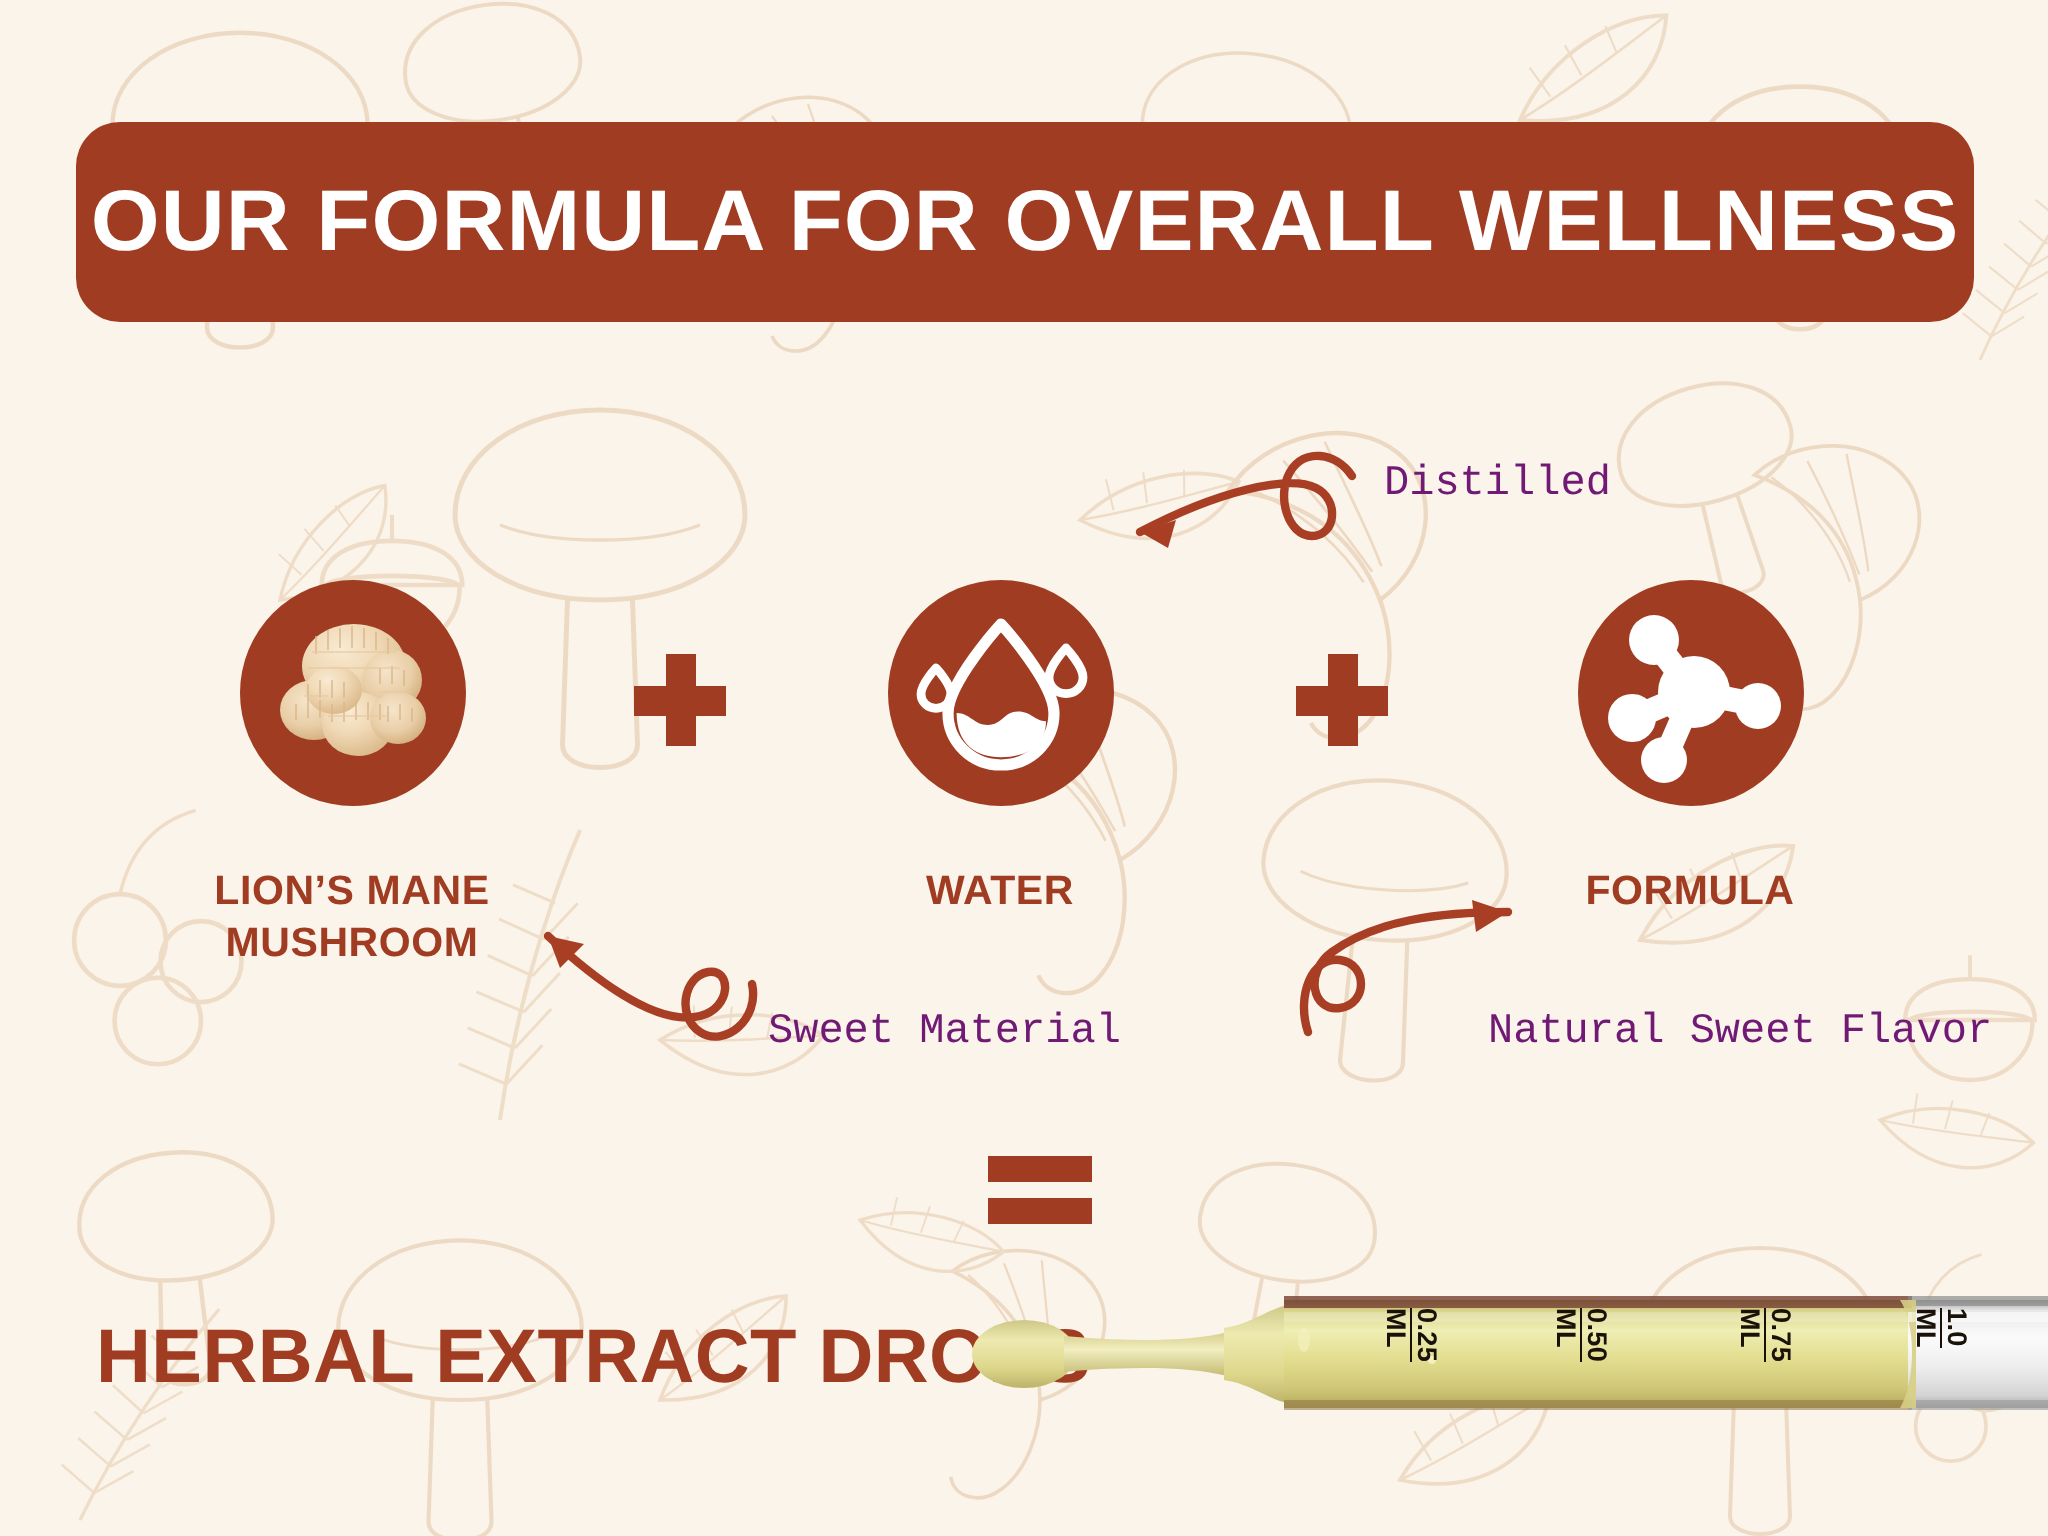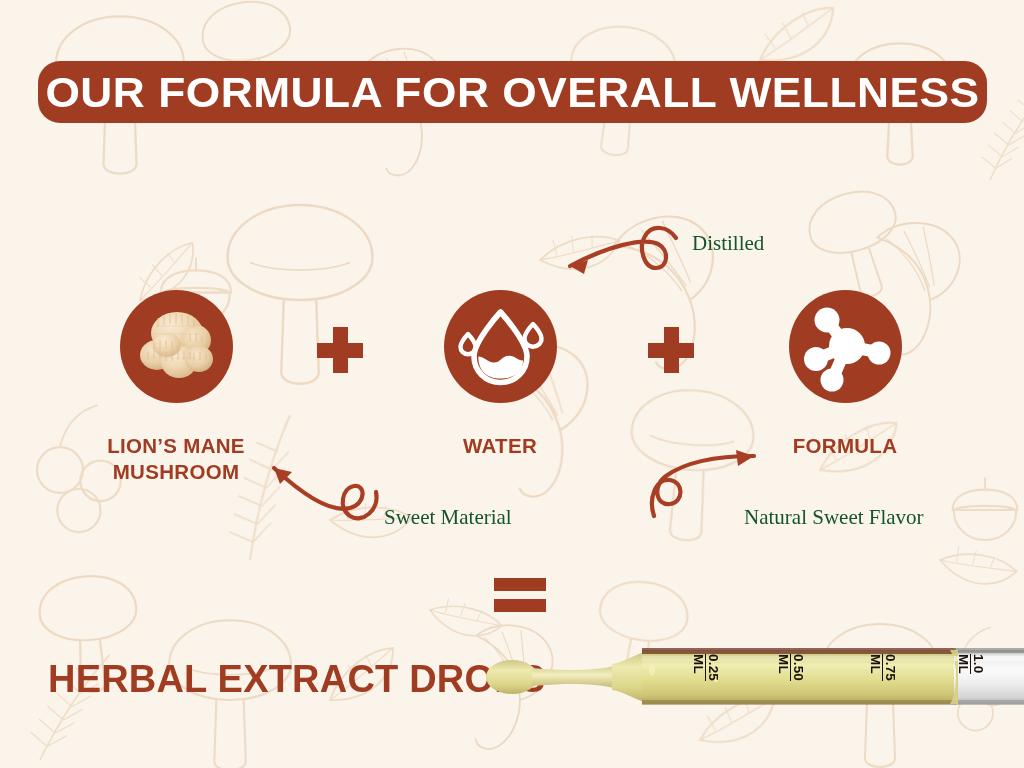--- a/index.html
+++ b/index.html
@@ -29,21 +29,21 @@
     z-index: 0;
     pointer-events: none;
   }
 
   
   #header-banner {
     position: absolute;
     left: 38px;
     top: 61px;
     width: 949px;
-    height: 62px;
+    height: 100px;
     background: #a03c22;
     border-radius: 22px;
     z-index: 3;
     display: flex;
     align-items: center;
     justify-content: center;
   }
   #header-title {
     color: #ffffff;
     font-size: 43px;
@@ -116,25 +116,25 @@
     height: 13px;
     background: #a03c22;
   }
   #equals .bar.top { top: 0; }
   #equals .bar.bottom { top: 21px; }
 
   
   .anno-text {
     position: absolute;
     z-index: 4;
-    color: #14532d;
+    color: #701a75;
     font-size: 21px;
     font-weight: normal;
     white-space: nowrap;
-    font-family: Liberation Serif, serif;
+    font-family: Liberation Mono, monospace;
   }
   #anno-distilled     { left: 692px; top: 231px; }
   #anno-plant         { left: 384px; top: 505px; }
   #anno-sweet         { left: 744px; top: 505px; }
 
   .anno-arrow {
     position: absolute;
     z-index: 4;
     pointer-events: none;
   }

